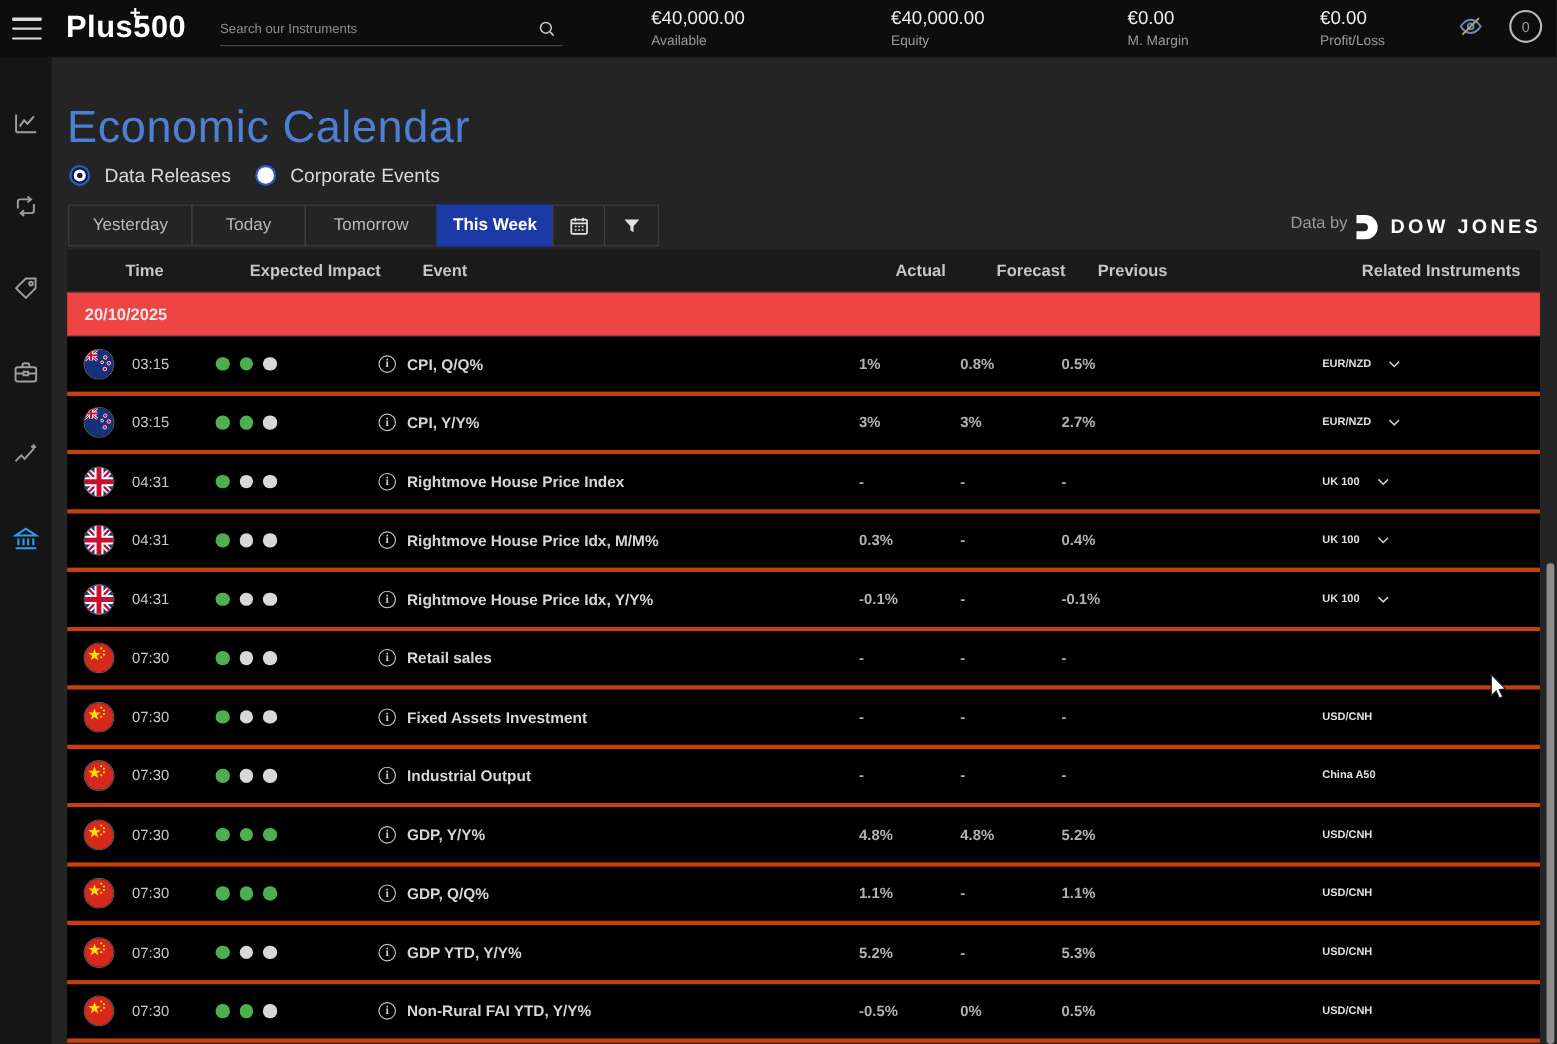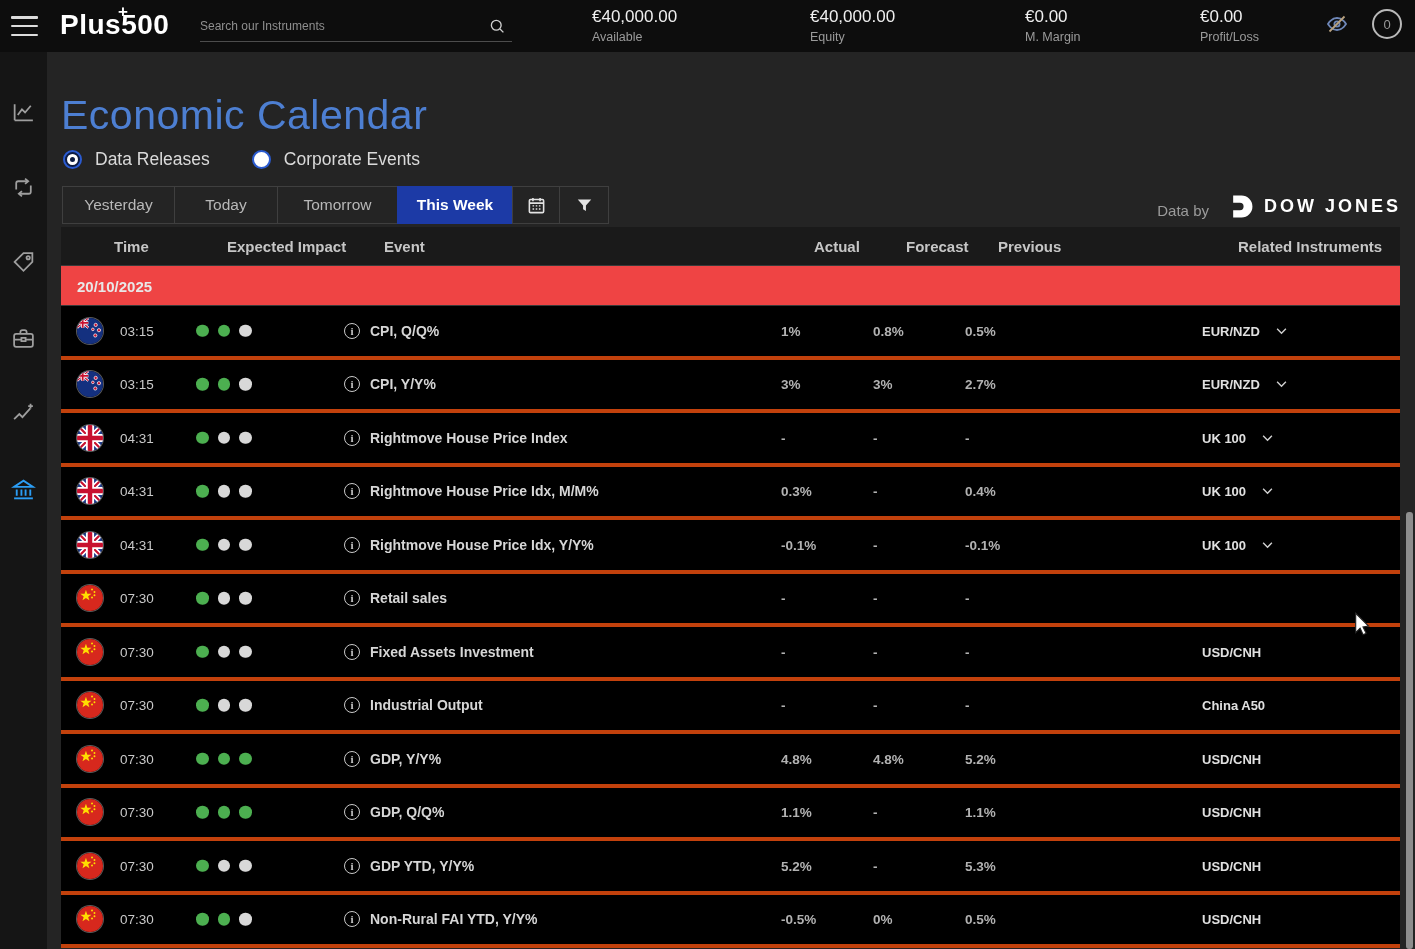--- a/index.html
+++ b/index.html
@@ -24,34 +24,34 @@
 
   
   .sidebar { position:absolute; left:0; top:52px; width:47px; height:897px; background:#151515; z-index:4; }
   .side-icon { position:absolute; left:11px; width:25px; height:25px; color:#9e9e9e; cursor:pointer; }
   .side-icon.active { color:#2b9df4; }
   .side-icon svg { width:100%; height:100%; }
 
   
   .main { position:absolute; left:47px; top:52px; width:1368px; height:897px; }
   .page-title { position:absolute; left:14px; top:40px; font-size:41px; font-weight:300; color:#4d7fd2; letter-spacing:.5px; }
-  .radio-row { position:absolute; left:16px; top:97px; display:flex; align-items:center; gap:42px;text-align:right; }
+  .radio-row { position:absolute; left:16px; top:97px; display:flex; align-items:center; gap:22px;text-align:right; }
   .radio-item { display:flex; align-items:center; gap:13px; cursor:pointer; }
   .radio { width:19px; height:19px; border-radius:50%; border:2px solid #2b5bd0; position:relative; flex:0 0 auto; }
   .radio.sel { background:#0d1c42; }
   .radio.sel::after { content:""; position:absolute; inset:2px; border:3.5px solid #fff; border-radius:50%; }
   .radio.unsel { background:#fff; }
   .radio-label { color:#dadada; font-size:17.5px; }
 
   .tabbar { position:absolute; left:15px; top:134px; height:38px; display:flex; }
   .tab { height:38px; border:1px solid #3f3f3f; margin-left:-1px; display:flex; align-items:center; justify-content:center; color:#b8b8b8; font-size:15.5px; cursor:pointer; background:transparent; }
   .tab:first-child { margin-left:0; }
   .tab.active { background:#1c3aa6; border-color:#1c3aa6; color:#fff; font-weight:700; }
   .tab.icon-tab svg { width:19px; height:19px; color:#e3e3e3; }
-  .attribution { position:absolute; top:142px; right:14px; display:flex; align-items:flex-end; gap:20px; }
+  .attribution { position:absolute; top:142px; right:14px; display:flex; align-items:flex-start; gap:4px; }
   .attr-prefix { color:#9b9b9b; font-size:15px; }
   .dj-wordmark { display:flex; align-items:center; gap:10px; }
   .dj-logo { width:25px; height:25px; }
   .dj-name { color:#fff; font-size:18px; font-weight:700; letter-spacing:3px; }
 
   
   .cal-table { position:absolute; left:14px; top:175px; width:1339px; height:722px; overflow:hidden; }
   .t-head { position:relative; height:39px; background:#1a1a1a; border-bottom:1px solid #3a3a3a; }
   .t-head .hcol { position:absolute; top:50%; transform:translateY(-50%); color:#c6c6c6; font-size:15px; font-weight:700; white-space:nowrap;margin-left:36px; }
   .date-row { position:relative; height:40px; background:#ef4444; border-bottom:1px solid #3a3a3a; }
@@ -64,27 +64,27 @@
   .c-impact { left:135px; display:flex; gap:9px; }
   .dot { width:12.5px; height:12.5px; border-radius:50%; }
   .dot.on { background:#4caf50; }
   .dot.off { background:#d8d8d8; }
   .c-event { left:283px; display:flex; align-items:center; gap:10px; }
   .info-icon { width:16px; height:16px; border:1.5px solid #c9c9c9; border-radius:50%; color:#c9c9c9; font-size:11px; font-weight:700; font-family:"Liberation Serif", serif; display:flex; align-items:center; justify-content:center; flex:0 0 auto; }
   .ev-name { color:#d6d6d6; font-size:14px; font-weight:700; }
   .c-actual { left:720px; } .c-forecast { left:812px; } .c-previous { left:904px; }
   .val { color:#b2b2b2; font-size:13.5px; font-weight:700; }
   .c-related { left:1141px; display:flex; align-items:center; gap:14px; cursor:pointer; }
-  .inst-name { color:#e0e0e0; font-size:13px; font-weight:700;text-align:center; }
+  .inst-name { color:#e0e0e0; font-size:10px; font-weight:700;text-align:center; }
   .chev { width:15px; height:15px; }
 
   
   .h-0{left:17px;} .h-1{left:130px;} .h-2{left:287px;} .h-3{left:717px;} .h-4{left:809px;} .h-5{left:901px;} .h-6{left:1141px;}
   
-  .tw-0{width:113px;} .tw-1{width:104px;} .tw-2{width:121px;} .tw-3{width:116px;} .tw-cal{width:48px;} .tw-fil{width:50px;}
+  .tw-0{width:113px;} .tw-1{width:104px;} .tw-2{width:121px;} .tw-3{width:106px;} .tw-cal{width:48px;} .tw-fil{width:50px;}
 
   .scroll-thumb { position:absolute; right:2px; top:512px; width:7px; height:437px; background:#8d8d8d; border-radius:3px; z-index:9; }
   .cursor { position:absolute; left:1353px; top:612px; z-index:10; pointer-events:none; }
 </style>
 </head>
 <body>
 
 <div class="topbar">
   <div class="hamburger">
       <span></span>

